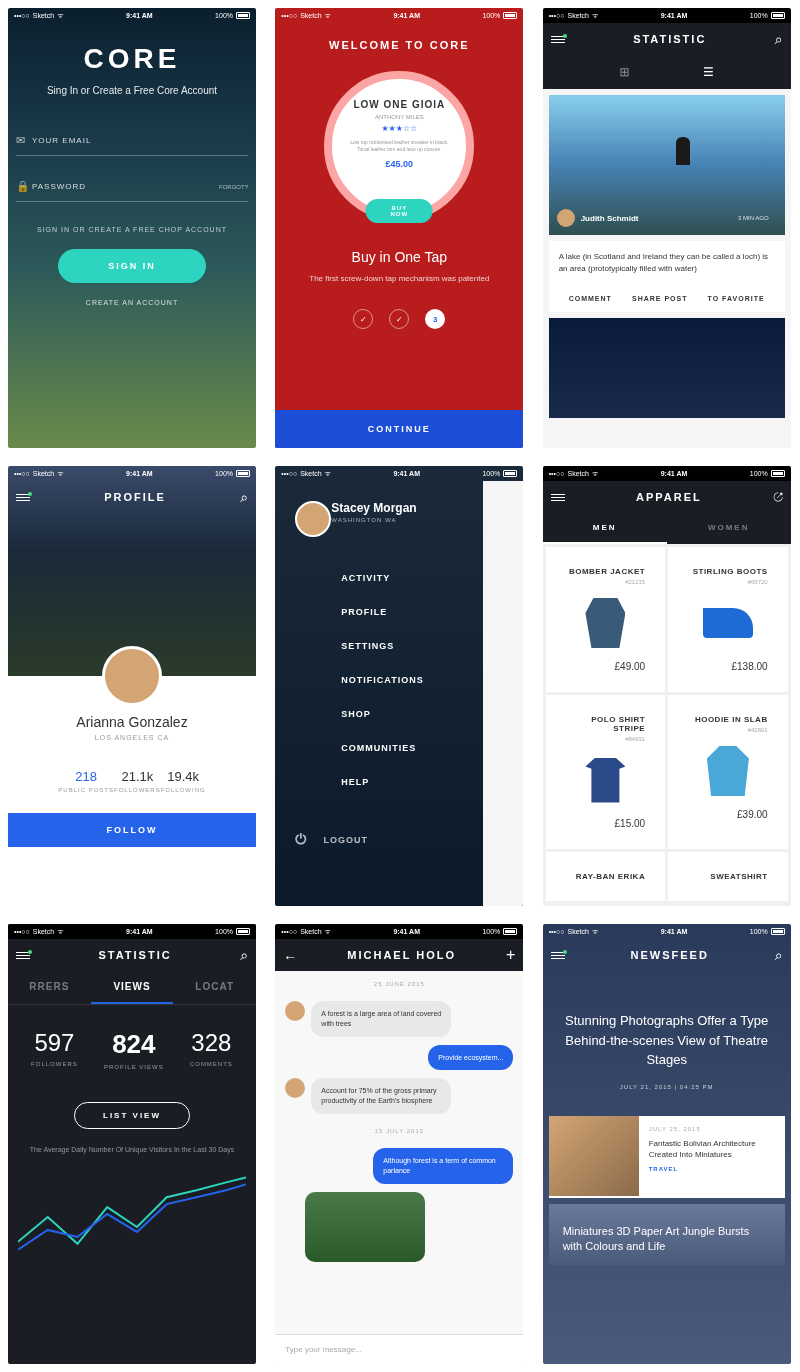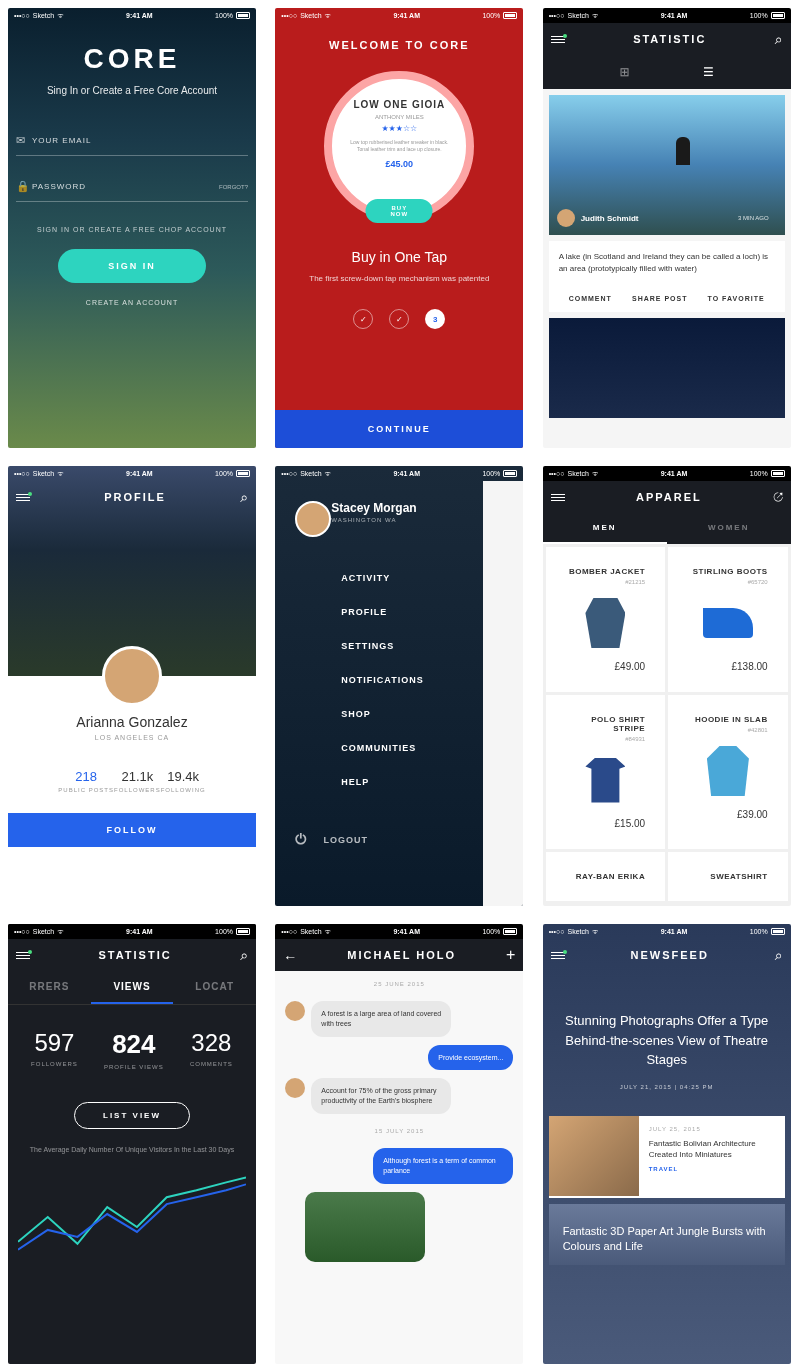--- a/index.html
+++ b/index.html
@@ -496,20 +496,23 @@
     </div>
   <div class="msg-row">
       <div class="msg-avatar"></div>
       <div class="bubble">Account for 75% of the gross primary productivity of the Earth's biosphere</div>
     </div>
   <div class="date">15 JULY 2015</div>
   <div class="msg-row right">
       <div class="bubble blue">Although forest is a term of common parlance</div>
     </div>
   <div class="msg-img"></div>
+  <div class="input-bar">
+      <span>Type your message...</span>
+    </div>
 </div>
 
 <div class="screen s9">
   <div class="status-bar light">
     <div class="sb-left">
         <span class="dots"></span>
         <span>Sketch</span>
         <span class="wifi"></span>
       </div>
     <div class="sb-time">9:41 AM</div>
@@ -534,15 +537,15 @@
   </div>
   <div class="card">
     <div class="card-img"></div>
     <div class="card-body">
       <div class="card-date">JULY 25, 2015</div>
       <div class="card-title">Fantastic Bolivian Architecture Created Into Miniatures</div>
       <div class="card-tag">TRAVEL</div>
     </div>
   </div>
   <div class="card2">
-    <h3>Fantastic 3D Paper Art Jungle Bursts with Colours and Life</h3>
+    <h3>Miniatures 3D Paper Art Jungle Bursts with Colours and Life</h3>
   </div>
 </div>
 
 </body></html>

